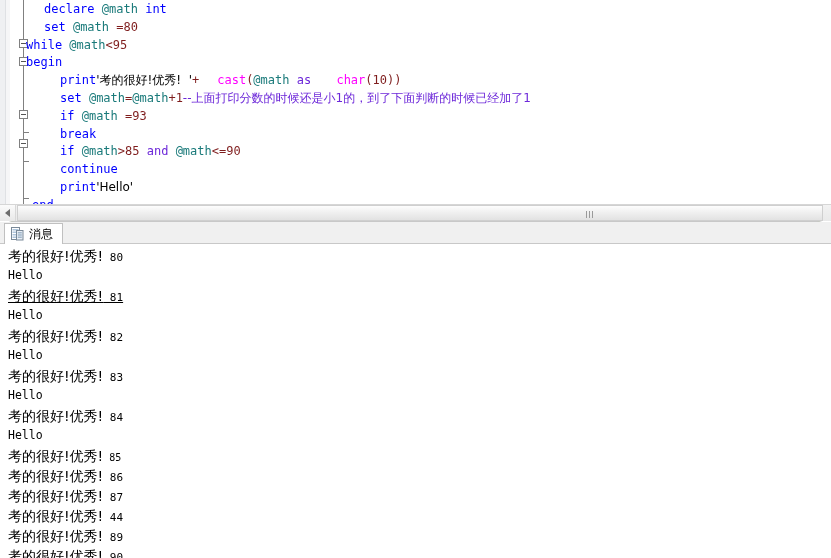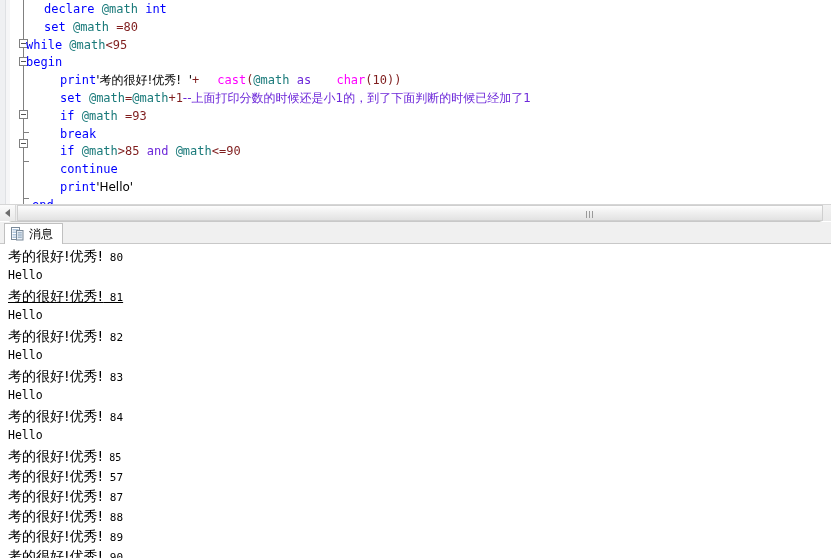--- a/index.html
+++ b/index.html
@@ -271,19 +271,19 @@
       <div class="msg-line mono-only" style="top: 23px;"><span>Hello</span></div>
       <div class="msg-line" style="top: 44px; text-decoration: underline;"><span class="cjk">考的很好!优秀!</span><span style="font-size: 11px;"> 81</span></div>
       <div class="msg-line mono-only" style="top: 63px;"><span>Hello</span></div>
       <div class="msg-line" style="top: 84px;"><span class="cjk">考的很好!优秀!</span><span style="font-size: 11px;"> 82</span></div>
       <div class="msg-line mono-only" style="top: 103px;"><span>Hello</span></div>
       <div class="msg-line" style="top: 124px;"><span class="cjk">考的很好!优秀!</span><span style="font-size: 11px;"> 83</span></div>
       <div class="msg-line mono-only" style="top: 143px;"><span>Hello</span></div>
       <div class="msg-line" style="top: 164px;"><span class="cjk">考的很好!优秀!</span><span style="font-size: 11px;"> 84</span></div>
       <div class="msg-line mono-only" style="top: 183px;"><span>Hello</span></div>
       <div class="msg-line" style="top: 204px;"><span class="cjk">考的很好!优秀!</span><span style="font-size: 10px;"> 85</span></div>
-      <div class="msg-line" style="top: 224px;"><span class="cjk">考的很好!优秀!</span><span style="font-size: 11px;"> 57</span></div>
+      <div class="msg-line" style="top: 224px;"><span class="cjk">考的很好!优秀!</span><span style="font-size: 11px;"> 86</span></div>
       <div class="msg-line" style="top: 244px;"><span class="cjk">考的很好!优秀!</span><span style="font-size: 11px;"> 87</span></div>
-      <div class="msg-line" style="top: 264px;"><span class="cjk">考的很好!优秀!</span><span style="font-size: 11px;"> 88</span></div>
+      <div class="msg-line" style="top: 264px;"><span class="cjk">考的很好!优秀!</span><span style="font-size: 11px;"> 44</span></div>
       <div class="msg-line" style="top: 284px;"><span class="cjk">考的很好!优秀!</span><span style="font-size: 11px;"> 89</span></div>
       <div class="msg-line" style="top: 304px;"><span class="cjk">考的很好!优秀!</span><span style="font-size: 11px;"> 90</span></div>
     </div>
 </div>
 
 </body></html>

